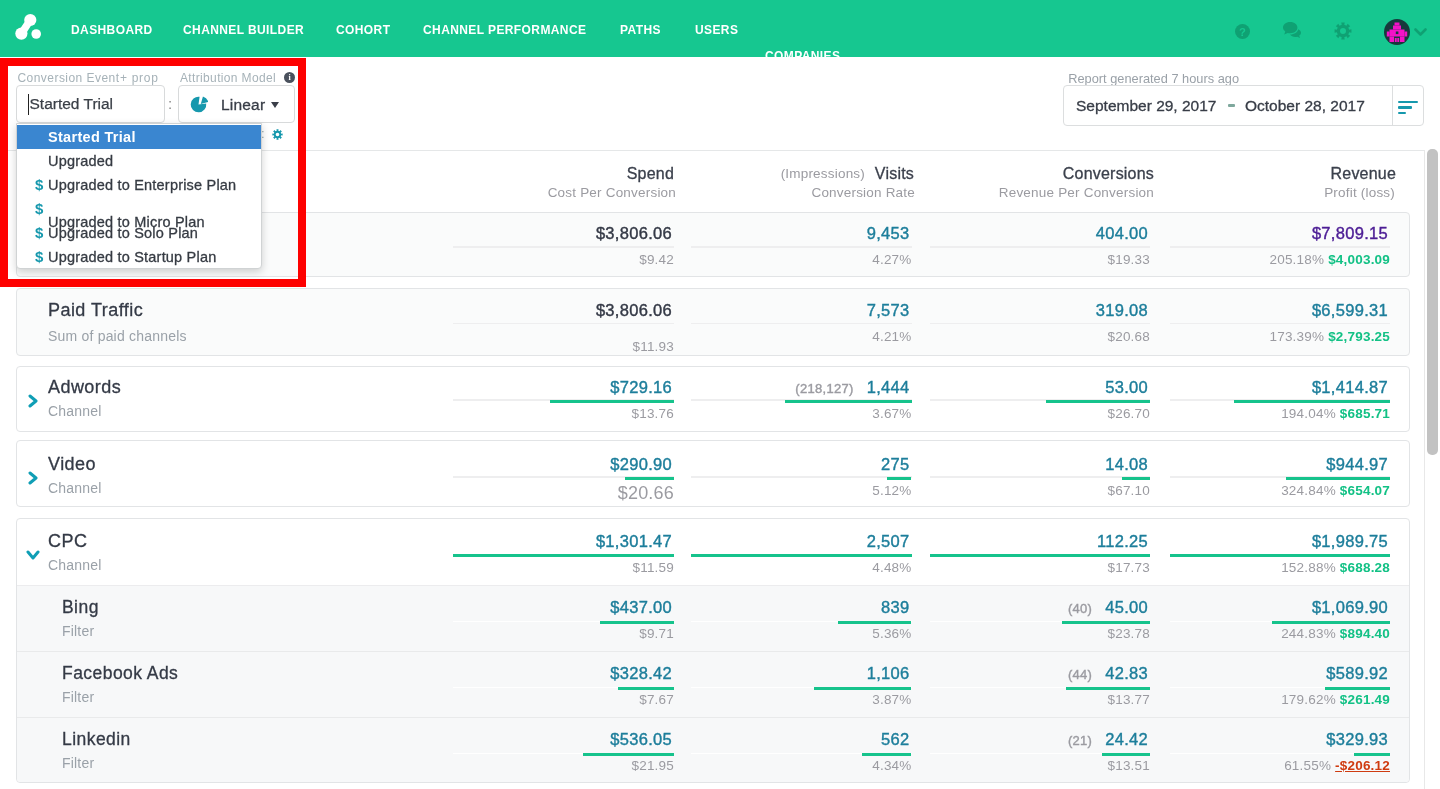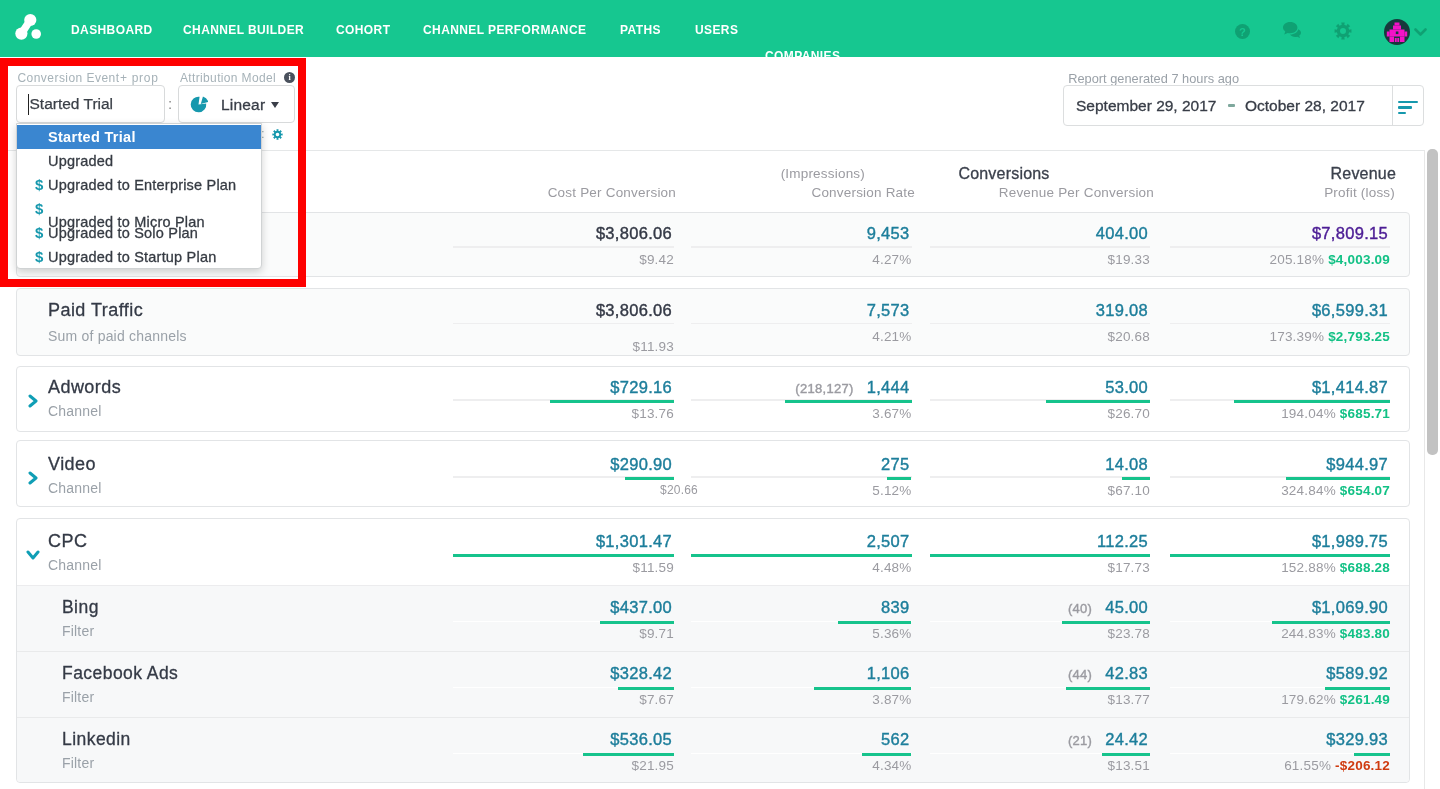--- a/index.html
+++ b/index.html
@@ -87,24 +87,26 @@
 <div class="abs r" style="left:1039px;top:70.5px;width:200px;font-size:12.8px;color:#9aa1a8;letter-spacing:0px;">Report generated 7 hours ago</div>
 <div class="abs" style="left:1063px;top:85px;width:361px;height:41px;background:#fff;border:1px solid #dcdedf;border-radius:4px;"></div>
 <div class="abs" style="left:1076px;top:97px;font-size:15.5px;color:#383d47;-webkit-text-stroke:0.3px;">September 29, 2017</div>
 <div class="abs" style="left:1227.5px;top:104.3px;width:7px;height:2.4px;background:#7fa89d;border-radius:1px;"></div>
 <div class="abs" style="left:1245px;top:97px;font-size:15.5px;color:#383d47;-webkit-text-stroke:0.3px;">October 28, 2017</div>
 <div class="abs" style="left:1392px;top:85px;width:1px;height:41px;background:#dcdedf;"></div>
 <div class="abs" style="left:1398px;top:100.9px;width:20px;height:2.6px;background:#1698ad;border-radius:1px;"></div>
 <div class="abs" style="left:1398px;top:106.4px;width:14px;height:2.6px;background:#1698ad;border-radius:1px;"></div>
 <div class="abs" style="left:1398px;top:111.9px;width:8px;height:2.6px;background:#1698ad;border-radius:1px;"></div>
 <div class="abs" style="left:0;top:150px;width:1424px;height:1px;background:#e5e7e8;"></div>
+<div class="abs r" style="left:374px;top:164.5px;width:300px;font-size:16px;color:#3b404c;font-weight:normal;letter-spacing:0.2px;-webkit-text-stroke:0.3px;">Spend</div>
 <div class="abs r" style="left:376px;top:185px;width:300px;font-size:13.5px;color:#9b9ba1;font-weight:normal;letter-spacing:0.2px;">Cost Per Conversion</div>
 <div class="abs r" style="left:565px;top:166px;width:300px;font-size:13.5px;color:#9b9ba1;font-weight:normal;letter-spacing:0.2px;">(Impressions)</div>
+<div class="abs r" style="left:614px;top:164.5px;width:300px;font-size:16px;color:#3b404c;font-weight:normal;letter-spacing:0.2px;-webkit-text-stroke:0.3px;">Visits</div>
 <div class="abs r" style="left:615px;top:185px;width:300px;font-size:13.5px;color:#9b9ba1;font-weight:normal;letter-spacing:0.2px;">Conversion Rate</div>
-<div class="abs r" style="left:854px;top:164.5px;width:300px;font-size:16px;color:#3b404c;font-weight:normal;letter-spacing:0.2px;text-align:center;-webkit-text-stroke:0.3px;">Conversions</div>
+<div class="abs r" style="left:854px;top:164.5px;width:300px;font-size:16px;color:#3b404c;font-weight:normal;letter-spacing:0.2px;-webkit-text-stroke:0.3px;">Conversions</div>
 <div class="abs r" style="left:854px;top:185px;width:300px;font-size:13.5px;color:#9b9ba1;font-weight:normal;letter-spacing:0.2px;">Revenue Per Conversion</div>
 <div class="abs r" style="left:1096px;top:164.5px;width:300px;font-size:16px;color:#3b404c;font-weight:normal;letter-spacing:0.2px;-webkit-text-stroke:0.3px;">Revenue</div>
 <div class="abs r" style="left:1095px;top:185px;width:300px;font-size:13.5px;color:#9b9ba1;font-weight:normal;letter-spacing:0.2px;">Profit (loss)</div>
 <div class="abs" style="left:16px;top:212px;width:1394px;height:65px;background:#fafbfb;border:1px solid #e2e4e6;border-radius:4px;"></div>
 <div class="abs" style="left:453px;top:246.4px;width:221px;height:1.6px;background:#eeeeef;"></div>
 <div class="abs r" style="left:456px;top:224px;width:216px;font-size:16.5px;color:#343946;letter-spacing:0.3px;-webkit-text-stroke:0.4px;">$3,806.06</div>
 <div class="abs r" style="left:456px;top:251.5px;width:218px;font-size:13.5px;color:#9b9ba1;letter-spacing:0.2px;">$9.42</div>
 <div class="abs" style="left:691px;top:246.4px;width:220.5px;height:1.6px;background:#eeeeef;"></div>
 <div class="abs r" style="left:693.5px;top:224px;width:216px;font-size:16.5px;color:#1d7e9b;letter-spacing:0.3px;-webkit-text-stroke:0.4px;">9,453</div>
 <div class="abs r" style="left:693.5px;top:251.5px;width:218px;font-size:13.5px;color:#9b9ba1;letter-spacing:0.2px;">4.27%</div>
@@ -153,21 +155,21 @@
 <div class="abs r" style="left:1132px;top:405.5px;width:258px;font-size:13.5px;color:#9b9ba1;letter-spacing:0.2px;">194.04% <span style="font-weight:bold;color:#12c185;">$685.71</span></div>
 <div class="abs" style="left:16px;top:440px;width:1394px;height:67px;background:#fff;border:1px solid #e2e4e6;border-radius:4px;"></div>
 <div class="abs" style="left:48px;top:454px;font-size:18px;color:#343a46;letter-spacing:0.45px;-webkit-text-stroke:0.3px;">Video</div>
 <div class="abs" style="left:48px;top:480px;font-size:14px;color:#9aa1a8;letter-spacing:0.2px;">Channel</div>
 <svg class="abs" style="left:27px;top:470.5px;" width="11" height="14" viewBox="0 0 11 14">
       <polyline points="3,2 9,7 3,12" fill="none" stroke="#0f9eb5" stroke-width="3" stroke-linecap="round" stroke-linejoin="round"></polyline>
     </svg>
 <div class="abs" style="left:453px;top:476.4px;width:221px;height:1.6px;background:#eeeeef;"></div>
 <div class="abs" style="left:624.6px;top:476.8px;width:49.4px;height:2.8px;background:#16c38c;"></div>
 <div class="abs r" style="left:456px;top:455px;width:216px;font-size:16.5px;color:#1d7e9b;letter-spacing:0.3px;-webkit-text-stroke:0.4px;">$290.90</div>
-<div class="abs r" style="left:480px;top:482.5px;width:218px;font-size:12px;color:#9b9ba1;letter-spacing:0.2px;">$20.66</div>
+<div class="abs r" style="left:456px;top:482.5px;width:218px;font-size:18px;color:#9b9ba1;letter-spacing:0.2px;">$20.66</div>
 <div class="abs" style="left:691px;top:476.4px;width:220.5px;height:1.6px;background:#eeeeef;"></div>
 <div class="abs" style="left:887.3px;top:476.8px;width:24.2px;height:2.8px;background:#16c38c;"></div>
 <div class="abs r" style="left:693.5px;top:455px;width:216px;font-size:16.5px;color:#1d7e9b;letter-spacing:0.3px;-webkit-text-stroke:0.4px;">275</div>
 <div class="abs r" style="left:693.5px;top:482.5px;width:218px;font-size:13.5px;color:#9b9ba1;letter-spacing:0.2px;">5.12%</div>
 <div class="abs" style="left:930px;top:476.4px;width:220px;height:1.6px;background:#eeeeef;"></div>
 <div class="abs" style="left:1122.4px;top:476.8px;width:27.6px;height:2.8px;background:#16c38c;"></div>
 <div class="abs r" style="left:932px;top:455px;width:216px;font-size:16.5px;color:#1d7e9b;letter-spacing:0.3px;-webkit-text-stroke:0.4px;">14.08</div>
 <div class="abs r" style="left:932px;top:482.5px;width:218px;font-size:13.5px;color:#9b9ba1;letter-spacing:0.2px;">$67.10</div>
 <div class="abs" style="left:1170px;top:476.4px;width:220px;height:1.6px;background:#eeeeef;"></div>
 <div class="abs" style="left:1285.5px;top:476.8px;width:104.5px;height:2.8px;background:#16c38c;"></div>
@@ -209,21 +211,21 @@
 <div class="abs" style="left:837.7px;top:621.3px;width:73.8px;height:2.8px;background:#16c38c;"></div>
 <div class="abs r" style="left:693.5px;top:598px;width:216px;font-size:16.5px;color:#1d7e9b;letter-spacing:0.3px;-webkit-text-stroke:0.4px;">839</div>
 <div class="abs r" style="left:693.5px;top:625.5px;width:218px;font-size:13.5px;color:#9b9ba1;letter-spacing:0.2px;">5.36%</div>
 <div class="abs" style="left:930px;top:620.9px;width:220px;height:1.6px;background:#ffffff;"></div>
 <div class="abs" style="left:1061.8px;top:621.3px;width:88.2px;height:2.8px;background:#16c38c;"></div>
 <div class="abs r" style="left:932px;top:598px;width:216px;font-size:16.5px;color:#1d7e9b;letter-spacing:0.3px;-webkit-text-stroke:0.4px;"><span style="font-size:13px;color:#9b9ba1;letter-spacing:0.3px;">(40)</span><span style="display:inline-block;width:13px;"></span>45.00</div>
 <div class="abs r" style="left:932px;top:625.5px;width:218px;font-size:13.5px;color:#9b9ba1;letter-spacing:0.2px;">$23.78</div>
 <div class="abs" style="left:1170px;top:620.9px;width:220px;height:1.6px;background:#ffffff;"></div>
 <div class="abs" style="left:1271.7px;top:621.3px;width:118.3px;height:2.8px;background:#16c38c;"></div>
 <div class="abs r" style="left:1172px;top:598px;width:216px;font-size:16.5px;color:#1d7e9b;letter-spacing:0.3px;-webkit-text-stroke:0.4px;">$1,069.90</div>
-<div class="abs r" style="left:1132px;top:625.5px;width:258px;font-size:13.5px;color:#9b9ba1;letter-spacing:0.2px;">244.83% <span style="font-weight:bold;color:#12c185;">$483.80</span></div>
+<div class="abs r" style="left:1132px;top:625.5px;width:258px;font-size:13.5px;color:#9b9ba1;letter-spacing:0.2px;">244.83% <span style="font-weight:bold;color:#12c185;">$894.40</span></div>
 <div class="abs" style="left:62px;top:663px;font-size:17.5px;color:#343a46;letter-spacing:0.45px;-webkit-text-stroke:0.3px;">Facebook Ads</div>
 <div class="abs" style="left:62px;top:689px;font-size:14px;color:#9aa1a8;letter-spacing:0.2px;">Filter</div>
 <div class="abs" style="left:453px;top:686.9px;width:221px;height:1.6px;background:#ffffff;"></div>
 <div class="abs" style="left:618.2px;top:687.3px;width:55.8px;height:2.8px;background:#16c38c;"></div>
 <div class="abs r" style="left:456px;top:664px;width:216px;font-size:16.5px;color:#1d7e9b;letter-spacing:0.3px;-webkit-text-stroke:0.4px;">$328.42</div>
 <div class="abs r" style="left:456px;top:691.5px;width:218px;font-size:13.5px;color:#9b9ba1;letter-spacing:0.2px;">$7.67</div>
 <div class="abs" style="left:691px;top:686.9px;width:220.5px;height:1.6px;background:#ffffff;"></div>
 <div class="abs" style="left:814.2px;top:687.3px;width:97.3px;height:2.8px;background:#16c38c;"></div>
 <div class="abs r" style="left:693.5px;top:664px;width:216px;font-size:16.5px;color:#1d7e9b;letter-spacing:0.3px;-webkit-text-stroke:0.4px;">1,106</div>
 <div class="abs r" style="left:693.5px;top:691.5px;width:218px;font-size:13.5px;color:#9b9ba1;letter-spacing:0.2px;">3.87%</div>
@@ -245,21 +247,21 @@
 <div class="abs" style="left:862.1px;top:753.3px;width:49.4px;height:2.8px;background:#16c38c;"></div>
 <div class="abs r" style="left:693.5px;top:730px;width:216px;font-size:16.5px;color:#1d7e9b;letter-spacing:0.3px;-webkit-text-stroke:0.4px;">562</div>
 <div class="abs r" style="left:693.5px;top:757.5px;width:218px;font-size:13.5px;color:#9b9ba1;letter-spacing:0.2px;">4.34%</div>
 <div class="abs" style="left:930px;top:752.9px;width:220px;height:1.6px;background:#ffffff;"></div>
 <div class="abs" style="left:1102.1px;top:753.3px;width:47.9px;height:2.8px;background:#16c38c;"></div>
 <div class="abs r" style="left:932px;top:730px;width:216px;font-size:16.5px;color:#1d7e9b;letter-spacing:0.3px;-webkit-text-stroke:0.4px;"><span style="font-size:13px;color:#9b9ba1;letter-spacing:0.3px;">(21)</span><span style="display:inline-block;width:13px;"></span>24.42</div>
 <div class="abs r" style="left:932px;top:757.5px;width:218px;font-size:13.5px;color:#9b9ba1;letter-spacing:0.2px;">$13.51</div>
 <div class="abs" style="left:1170px;top:752.9px;width:220px;height:1.6px;background:#ffffff;"></div>
 <div class="abs" style="left:1353.5px;top:753.3px;width:36.5px;height:2.8px;background:#16c38c;"></div>
 <div class="abs r" style="left:1172px;top:730px;width:216px;font-size:16.5px;color:#1d7e9b;letter-spacing:0.3px;-webkit-text-stroke:0.4px;">$329.93</div>
-<div class="abs r" style="left:1132px;top:757.5px;width:258px;font-size:13.5px;color:#9b9ba1;letter-spacing:0.2px;">61.55% <span style="font-weight:bold;color:#cf3b10;">-$206.12</span></div>
+<div class="abs r" style="left:1132px;top:757.5px;width:258px;font-size:13.5px;color:#9b9ba1;letter-spacing:0.2px;">61.55% <span style="font-weight:bold;color:#cf3b10;text-decoration:underline;">-$206.12</span></div>
 <div class="abs" style="left:1424px;top:150px;width:1px;height:639px;background:#e8e8e8;"></div>
 <div class="abs" style="left:1427px;top:149px;width:10.5px;height:306px;background:#c2c2c2;border-radius:5px;"></div>
 <div class="abs" style="left:0px;top:58px;width:305.5px;height:228.5px;border:8.5px solid #fe0100;"></div>
 <div class="abs" style="left:16px;top:123px;width:246px;height:146px;background:#fff;border:1px solid #d0d3d4;border-radius:0 0 4px 4px;box-shadow:0 3px 9px rgba(0,0,0,0.18);"></div>
 <div class="abs" style="left:17px;top:124.5px;width:244px;height:24.0px;background:#3a86d0;"></div>
 <div class="abs" style="left:48px;top:128.5px;font-size:14.5px;font-weight:bold;color:#fff;letter-spacing:0.3px;">Started Trial</div>
 <div class="abs" style="left:48px;top:152.5px;font-size:14.5px;color:#363b43;letter-spacing:0.2px;-webkit-text-stroke:0.3px;">Upgraded</div>
 <div class="abs" style="left:35px;top:175.5px;font-size:15px;font-weight:bold;color:#1698ad;">$</div>
 <div class="abs" style="left:48px;top:176.5px;font-size:14.5px;color:#363b43;letter-spacing:0.2px;-webkit-text-stroke:0.3px;">Upgraded to Enterprise Plan</div>
 <div class="abs" style="left:35px;top:199.5px;font-size:15px;font-weight:bold;color:#1698ad;">$</div>

